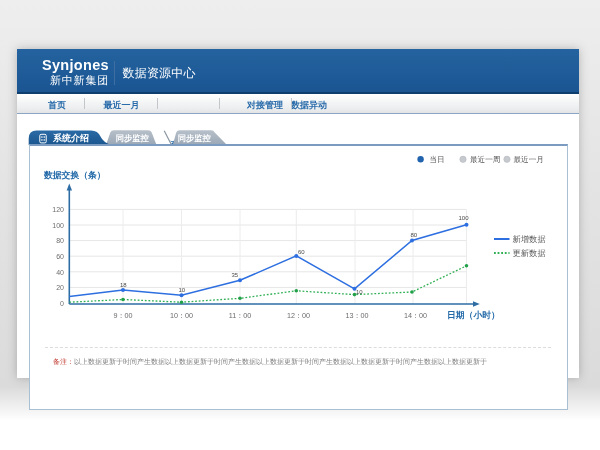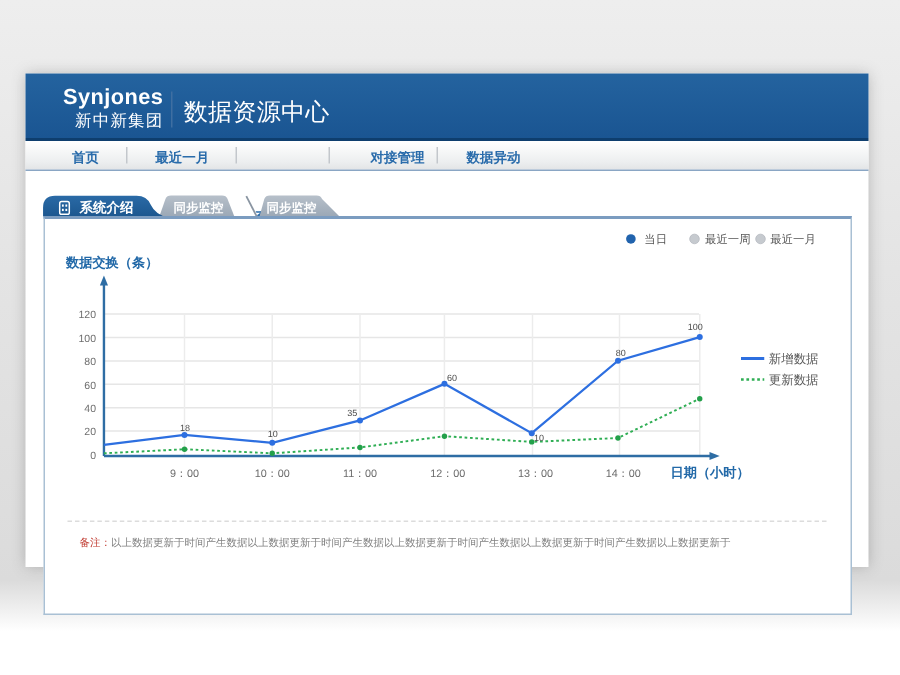--- a/index.html
+++ b/index.html
@@ -14,21 +14,21 @@
   }
   
   .hdr{
     position:absolute;left:0;top:0;width:562px;height:45px;
     background:linear-gradient(180deg,#24639f,#1a5592);
     border-bottom:2px solid #0e3e6e;box-sizing:border-box;
   }
   .logo1{position:absolute;left:25px;top:7.5px;color:#fff;font-size:14.5px;font-weight:bold;letter-spacing:.3px;}
   .logo2{position:absolute;left:33px;top:24px;color:#fff;font-size:11px;font-weight:normal;letter-spacing:.8px;}
   .hdr-div{position:absolute;left:97px;top:11.5px;width:1px;height:24px;background:#3f6fa2;}
-  .systitle{position:absolute;left:105.5px;top:15.5px;color:#fff;font-size:16px;letter-spacing:.2px;}
+  .systitle{position:absolute;left:105.5px;top:15.5px;color:#fff;font-size:12px;letter-spacing:.2px;}
   .pill{
     position:absolute;left:415px;top:8.5px;width:133px;height:14px;
     border:1px solid #527eab;border-radius:8px;background:#154a80;
     color:#dde8f3;font-size:8px;line-height:14px;
   }
   .pill span{position:absolute;top:0;}
   .pill svg{position:absolute;top:3px;}
   
   .nav{
     position:absolute;left:0;top:45px;width:562px;height:20px;
@@ -56,21 +56,21 @@
       <div class="logo1">S<span style="color:#fff;">y</span>njones</div>
       <div class="logo2">新中新集团</div>
       <div class="hdr-div"></div>
       <div class="systitle">数据资源中心</div>
     </div>
     <div class="nav">
       <a style="left:40px;">首页</a>
       <a style="left:104.5px;">最近一月</a>
       <a style="left:171px;margin-top:40px;">系统管理</a>
       <a style="left:232px;margin-left:16px;">对接管理</a>
-      <a style="left:312px;">数据异动</a>
+      <a style="left:292px;">数据异动</a>
       <i style="left:66.5px;"></i>
       <i style="left:139.5px;"></i>
       <i style="left:202px;"></i>
       <i style="left:274px;"></i>
     </div>
     <svg class="tabsvg" width="562" height="16" viewBox="0 0 562 16" font-family="Liberation Sans,sans-serif">
       <defs>
         <linearGradient id="gtab" x1="0" y1="0" x2="0" y2="1">
           <stop offset="0" stop-color="#b7c0ca"></stop>
           <stop offset="1" stop-color="#9aa7b5"></stop>

